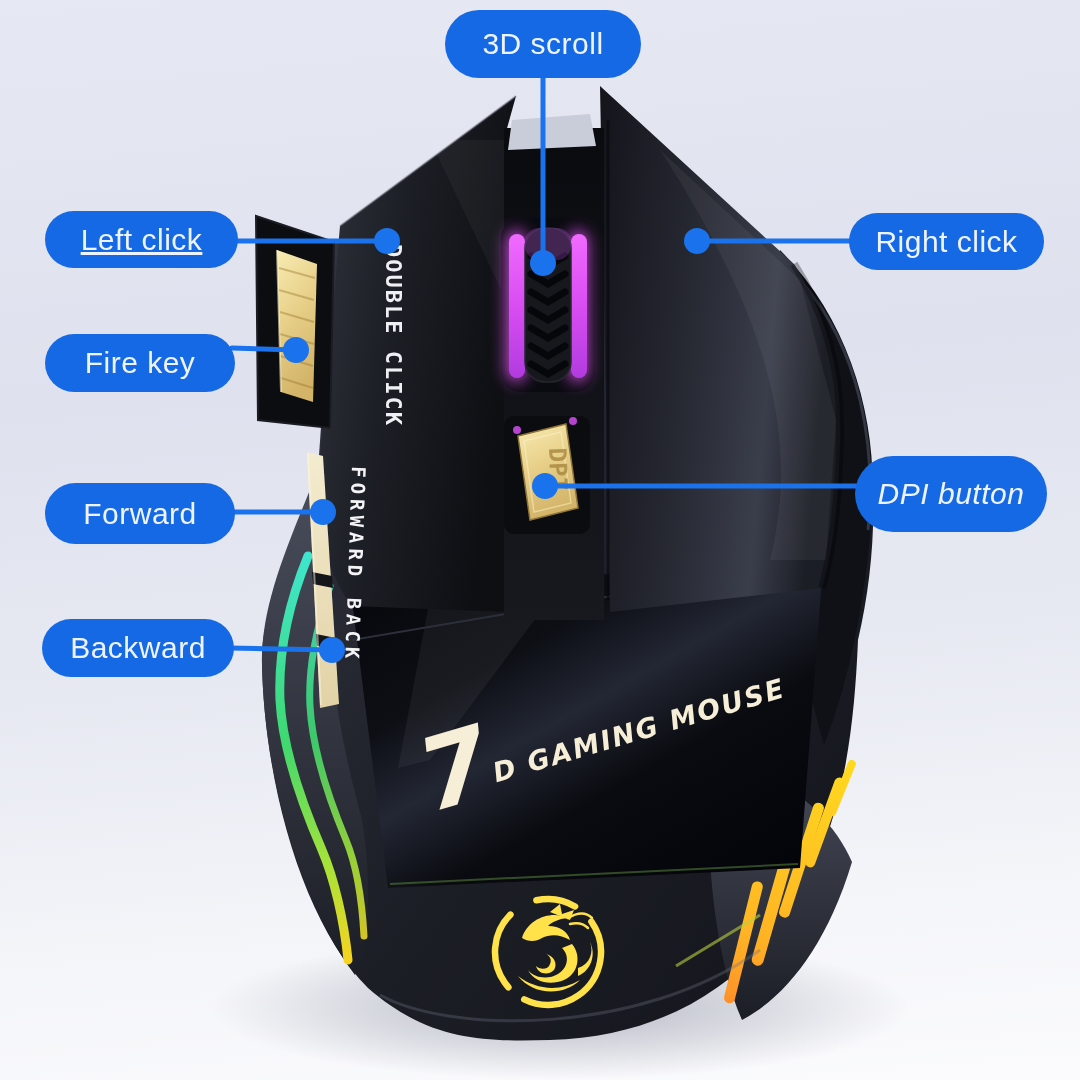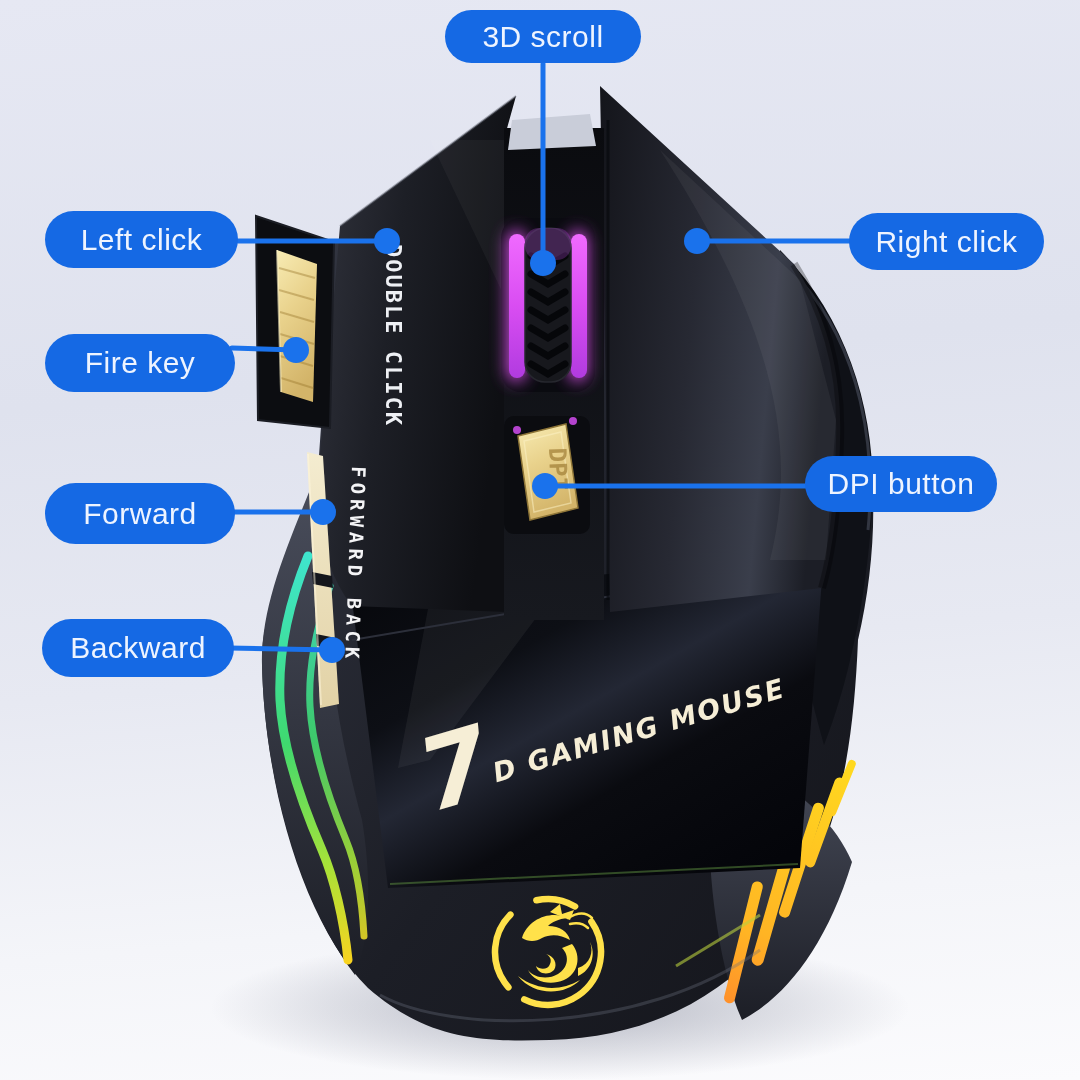--- a/index.html
+++ b/index.html
@@ -205,35 +205,35 @@
       <circle cx="543" cy="263" r="13"></circle>
       <circle cx="387" cy="241" r="13"></circle>
       <circle cx="296" cy="350" r="13"></circle>
       <circle cx="323" cy="512" r="13"></circle>
       <circle cx="332" cy="650" r="13"></circle>
       <circle cx="697" cy="241" r="13"></circle>
       <circle cx="545" cy="486" r="13"></circle>
     </g>
   </svg>
 
-  <div class="pill" style="left: 445px; top: 10px; width: 196px; height: 53px; background-color: rgb(21, 105, 228); align-items: center;">
+  <div class="pill" style="left: 445px; top: 10px; width: 196px; height: 68px; background-color: rgb(21, 105, 228); align-items: center;">
     <span>3D scroll</span>
   </div>
-  <div class="pill" style="left: 45px; top: 211px; width: 193px; height: 57px; background-color: rgb(21, 105, 228);">
+  <div class="pill" style="left: 45px; top: 211px; width: 193px; height: 57px; background-color: rgb(21, 105, 228); text-decoration: underline;">
     <span>Left click</span>
   </div>
   <div class="pill" style="left: 45px; top: 318px; width: 190px; height: 58px; background-color: rgb(21, 105, 228); margin-top: 16px;">
     <span>Fire key</span>
   </div>
   <div class="pill" style="left: 45px; top: 483px; width: 190px; height: 61px; background-color: rgb(21, 105, 228);">
     <span>Forward</span>
   </div>
   <div class="pill" style="left: 849px; top: 213px; width: 195px; height: 57px; background-color: rgb(21, 105, 228);">
     <span>Right click</span>
   </div>
   <div class="pill" style="left: 42px; top: 619px; width: 192px; height: 58px; background-color: rgb(21, 105, 228);">
     <span>Backward</span>
   </div>
-  <div class="pill" style="left: 805px; top: 456px; width: 192px; height: 56px; background-color: rgb(21, 105, 228);">
+  <div class="pill" style="left: 855px; top: 456px; width: 192px; height: 76px; background-color: rgb(21, 105, 228); font-style: italic;">
     <span>DPI button</span>
   </div>
 
 </div>
 
 </body></html>

